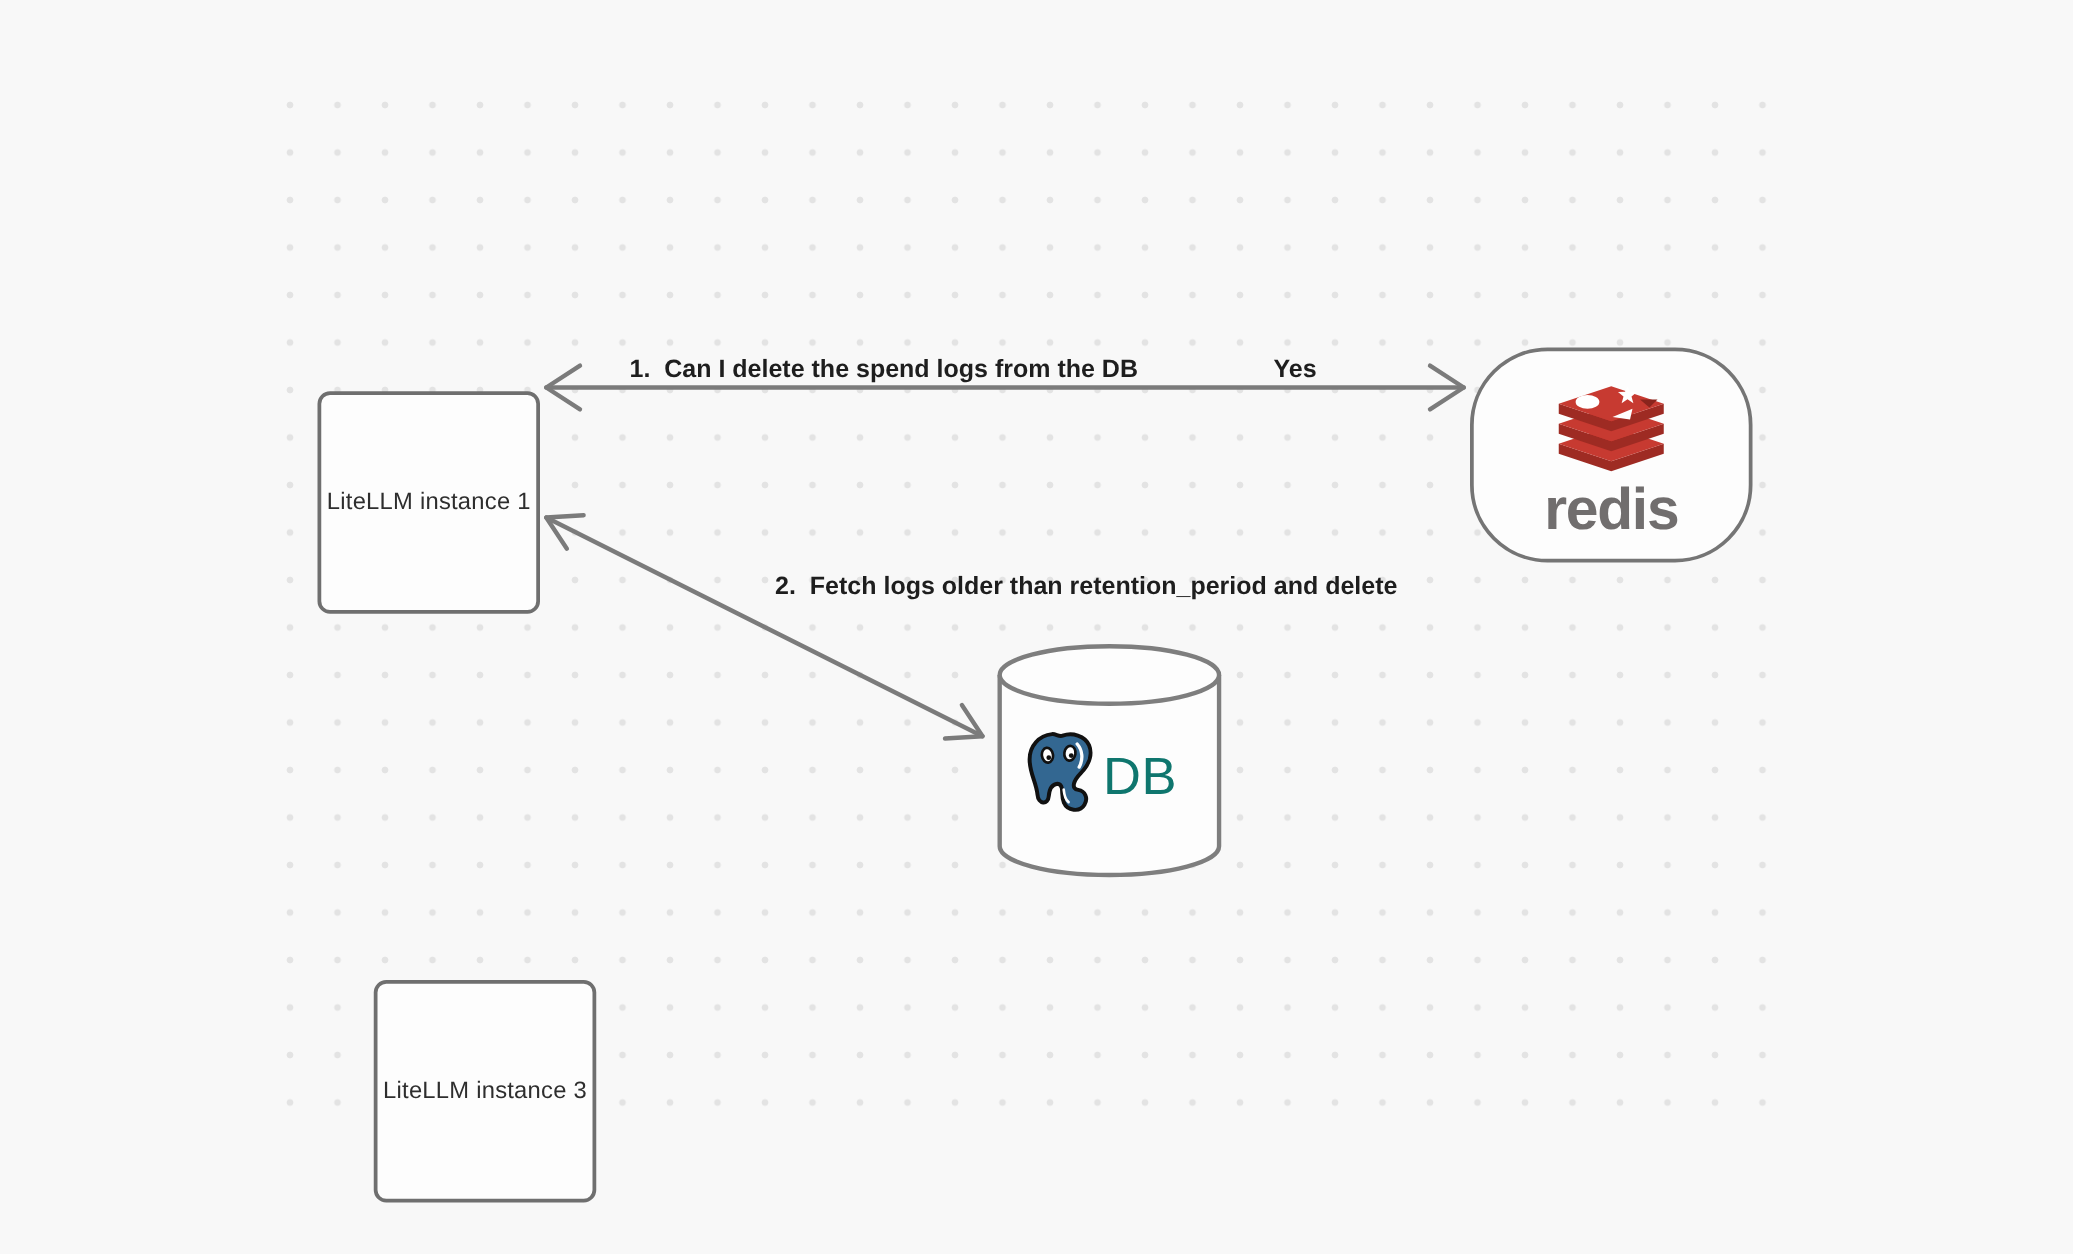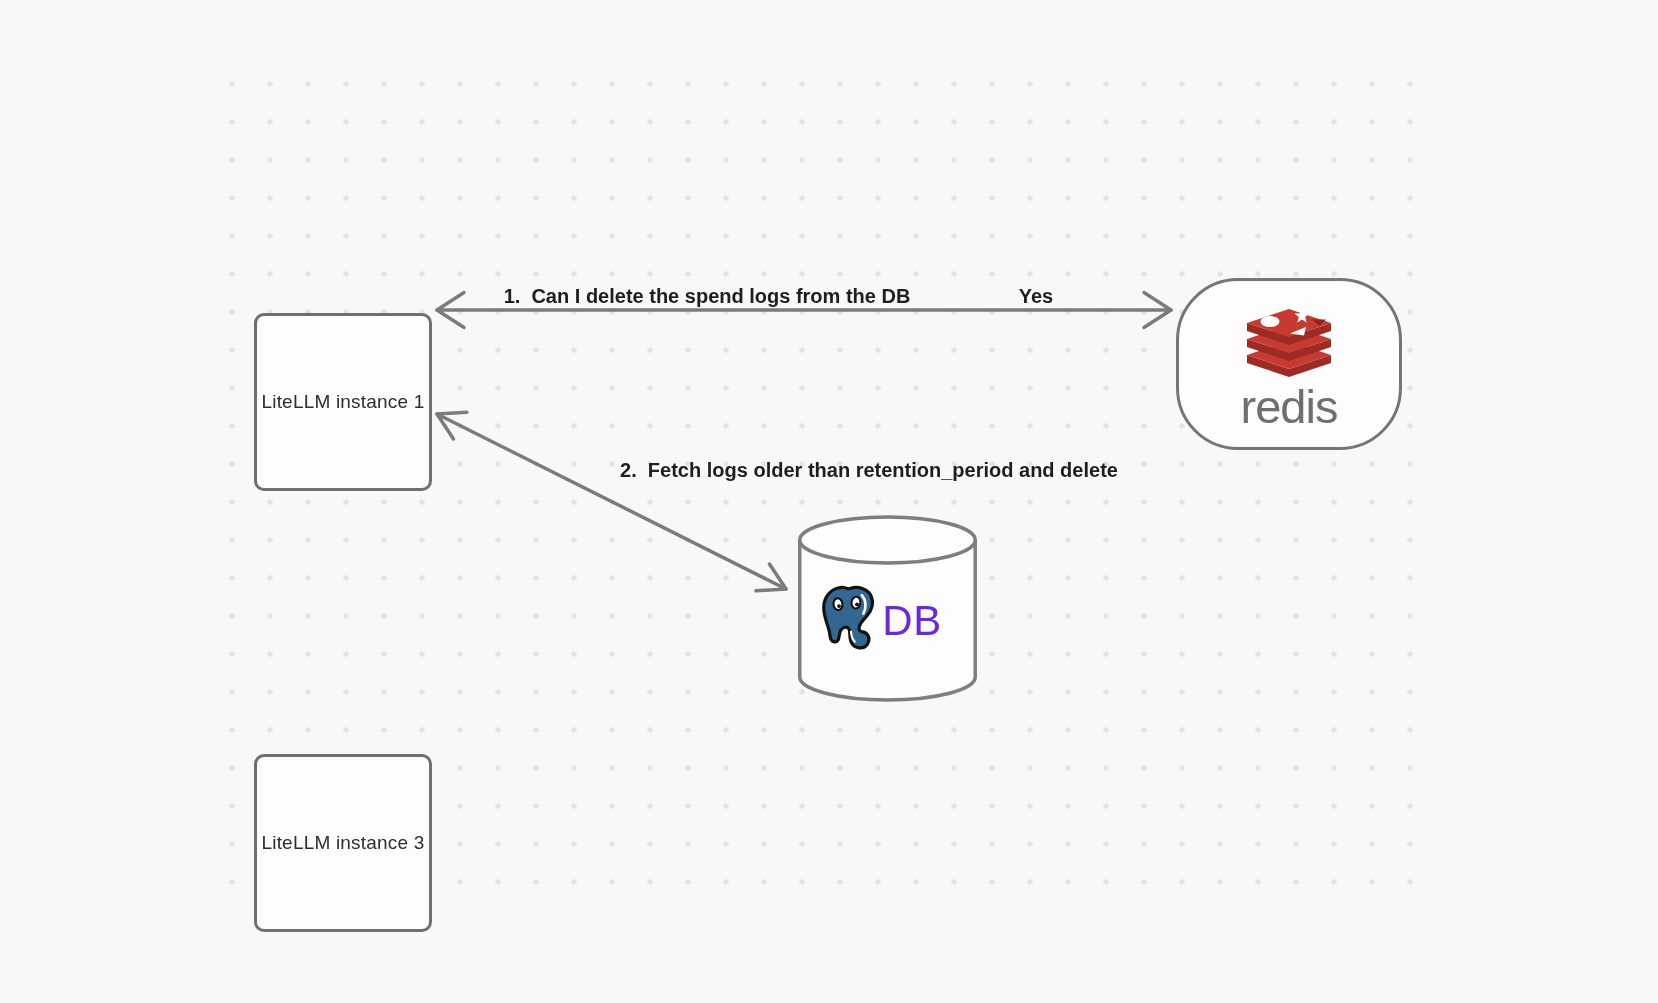--- a/index.html
+++ b/index.html
@@ -35,47 +35,47 @@
     border:3px solid #6f6f6f;
     border-radius:10px;
     box-sizing:border-box;
     display:flex;align-items:center;justify-content:center;
   }
   .node-box .box-label{
     font-size:19px;color:#2e2e2e;letter-spacing:0.2px;
   }
   #instance1{top:274px;margin-top:39px;}
   #instance2{top:514px;}
-  #instance3{top:754px;}
+  #instance3{top:784px;margin-left:45px;}
   .redis-node{
     position:absolute;
     left:1176px;top:278px;
     width:226px;height:172px;
     background:#fdfdfd;
     border:3.5px solid #757575;
     border-radius:62px;
     box-sizing:border-box;
     display:flex;flex-direction:column;align-items:center;
     padding-top:28px;
   }
   .redis-wordmark{
     margin-top:2px;
-    font-size:47px;font-weight:400;color:#716e6e;
+    font-size:47px;font-weight:700;color:#716e6e;
     letter-spacing:-1px;line-height:1;
   }
   .db-cylinder{
     position:absolute;left:796px;top:514px;
   }
   .pg-logo{
     position:absolute;left:812px;top:582px;
   }
   .db-label{
     position:absolute;left:912px;top:621px;
     transform:translate(-50%,-50%);
-    font-size:42px;color:#6d28d9;letter-spacing:0.5px;
+    font-size:42px;color:#0f766e;letter-spacing:0.5px;
   }
   .edge-label{
     position:absolute;
     transform:translate(-50%,-50%);
     font-size:20px;font-weight:700;color:#1e1e1e;
     white-space:pre;
   }
   #edge1-label{left:707px;top:296px;}
   #edge1-response{left:1036px;top:296px;}
   #edge2-label{left:869px;top:470px;text-align:right;}

